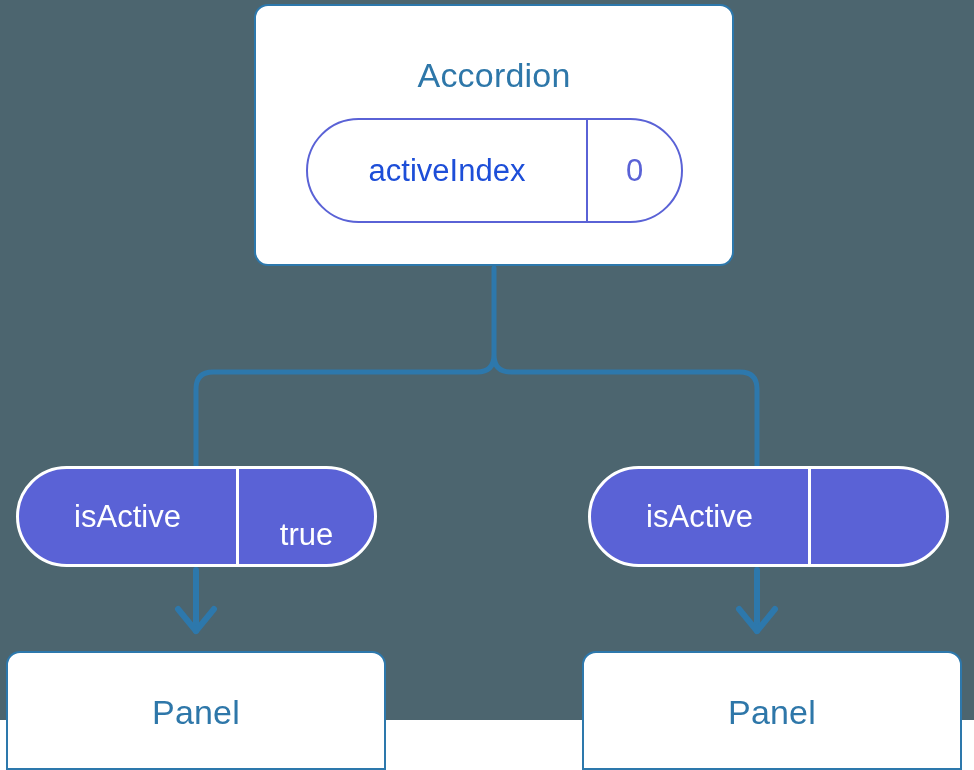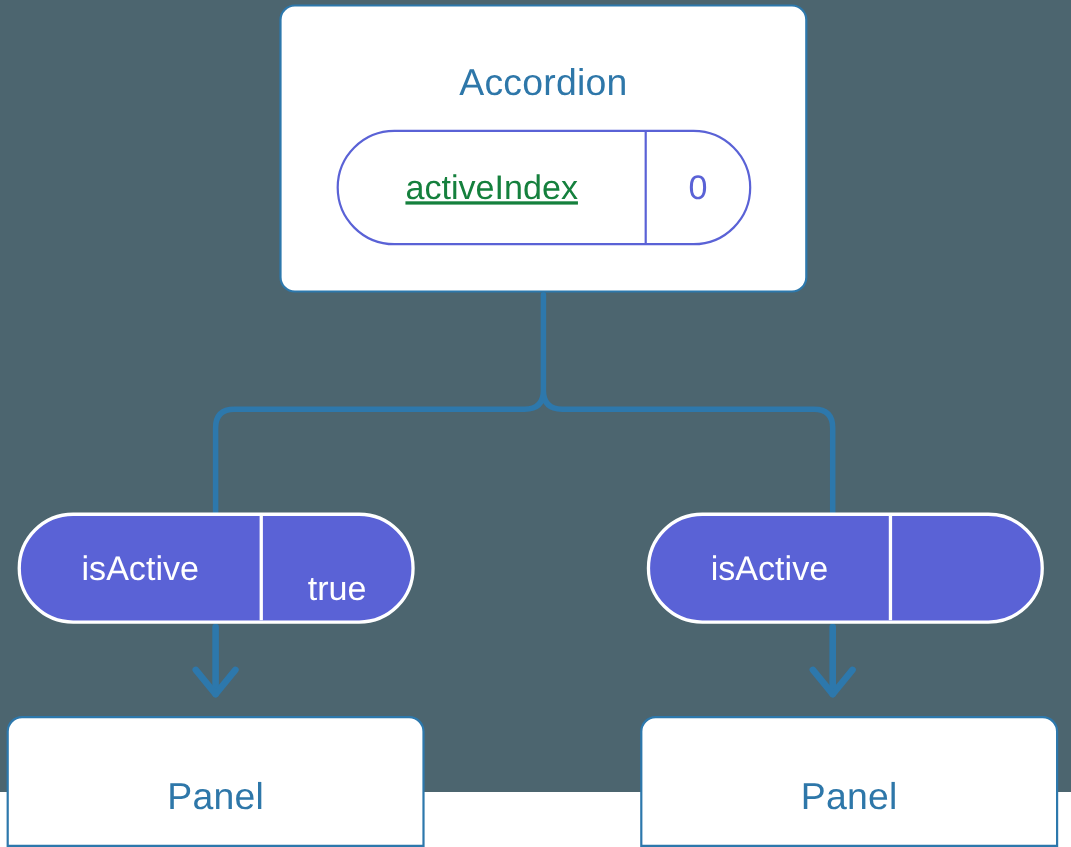--- a/index.html
+++ b/index.html
@@ -74,23 +74,22 @@
     box-sizing: border-box;
     white-space: nowrap;
   }
 
   
   .pill.outline {
     border: 2px solid #5A62D6;
     background: #FFFFFF;
   }
   .pill.outline .pill-key {
-    color: #15803d;
+    color: #1d4ed8;
     border-right: 2px solid #5A62D6;
-    text-decoration: underline;
   }
   .pill.outline .pill-val {
     color: #5A62D6;
   }
 
   
   .pill.filled {
     border: 3px solid #FFFFFF;
     background: #5A62D6;
     text-align: right;
@@ -146,21 +145,21 @@
   #panel-card-right {
     left: 582px;
     top: 651px;
     width: 380px;
     height: 119px;
     border-bottom-left-radius: 0;
     border-bottom-right-radius: 0;
   }
   #panel-title-left,
   #panel-title-right {
-    top: 52px;
+    top: 40px;
   }
 </style>
 </head>
 <body>
 
 <div id="stage">
 
   <svg id="connectors" viewBox="0 0 974 770" width="974" height="770" fill="none">
 
     <path d="M 494 268

